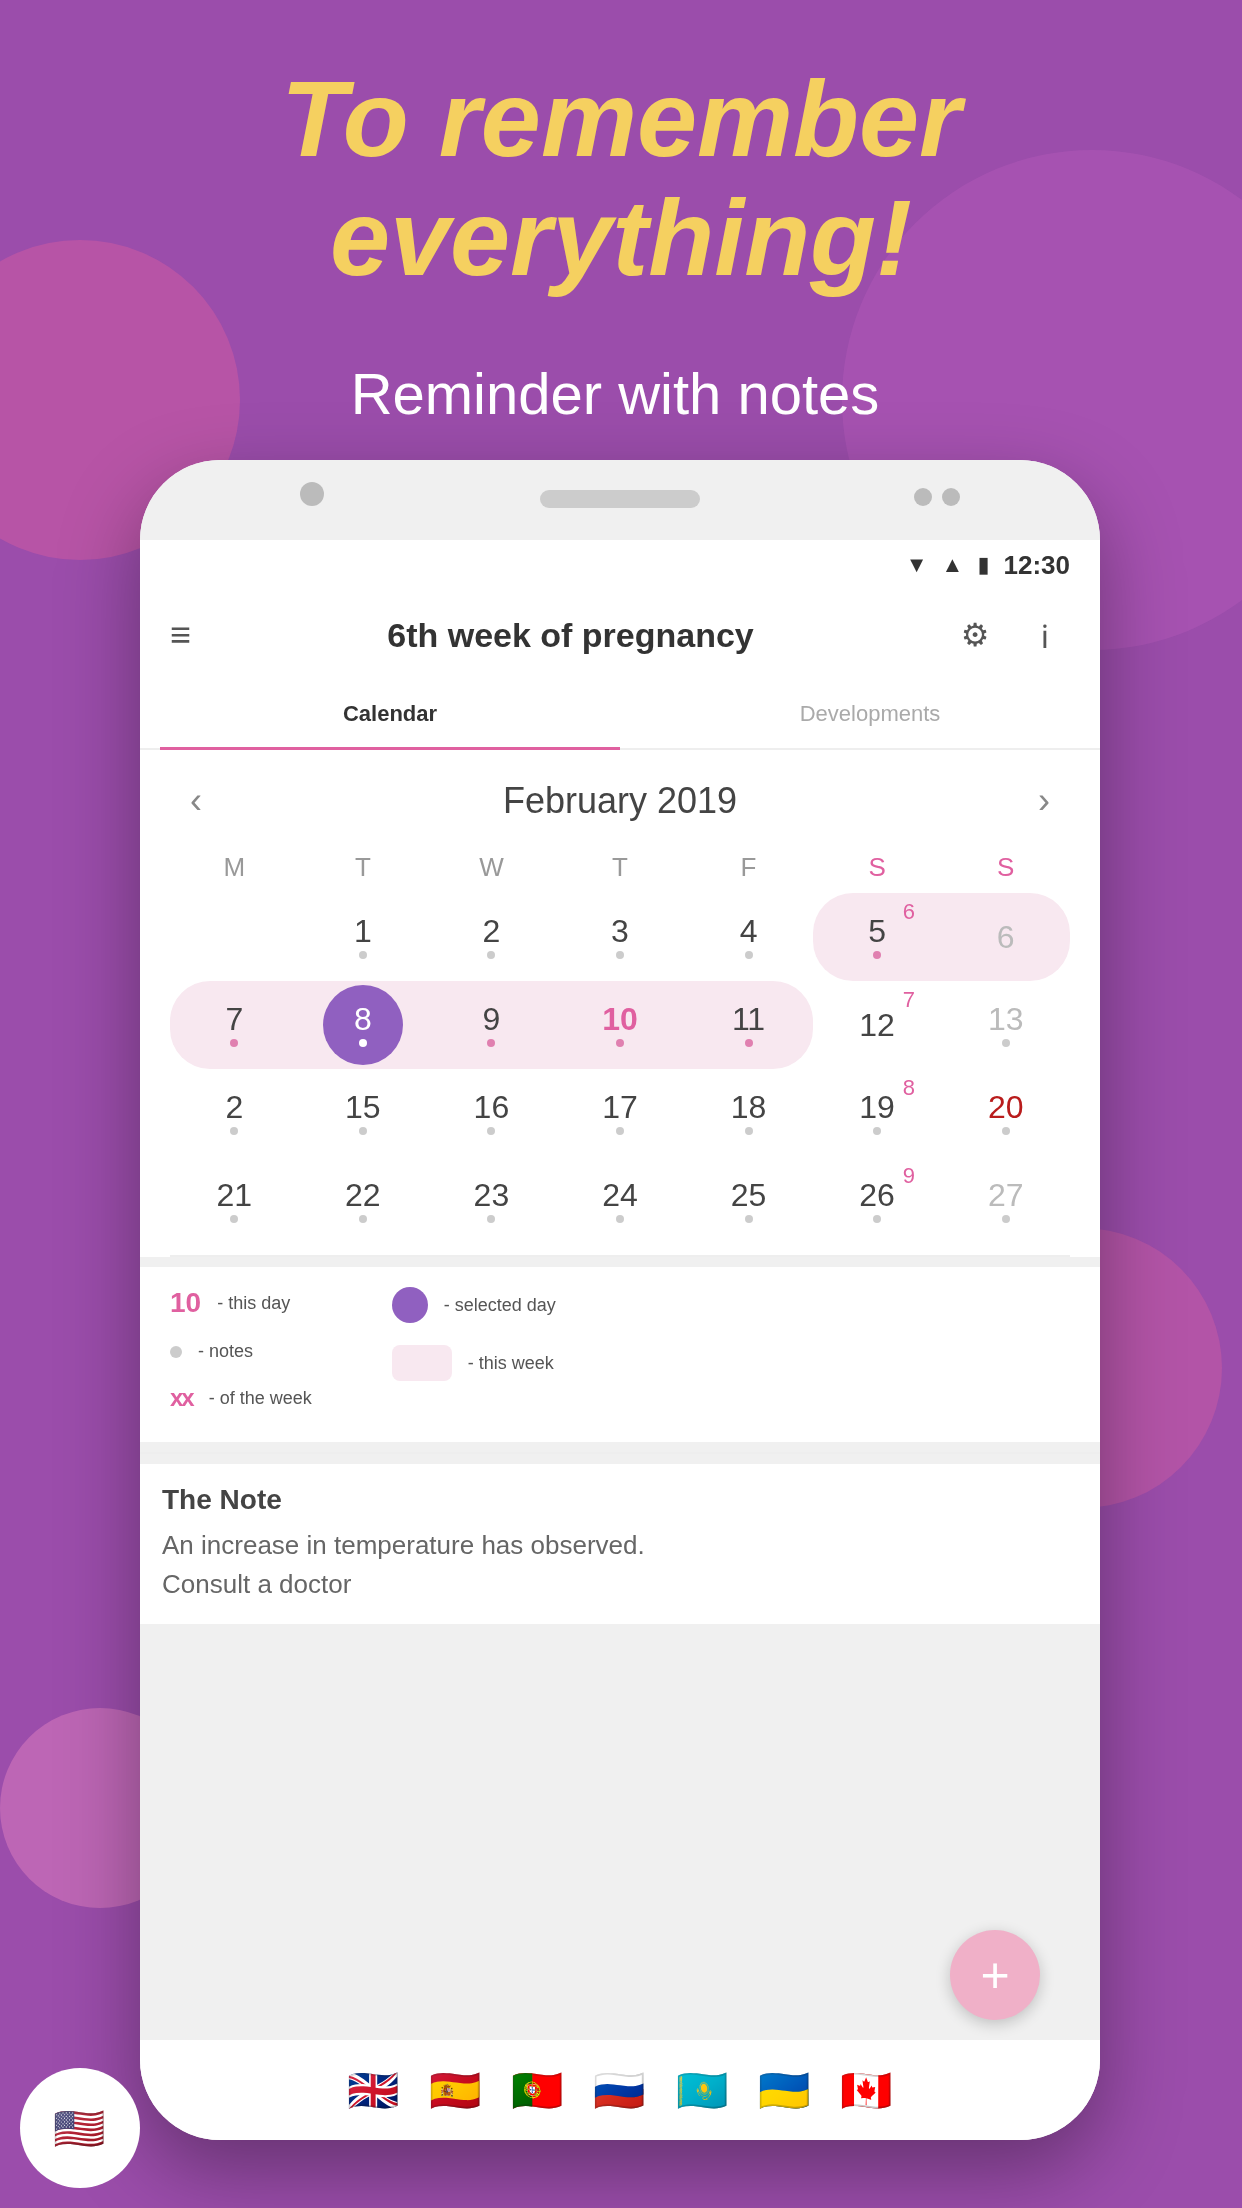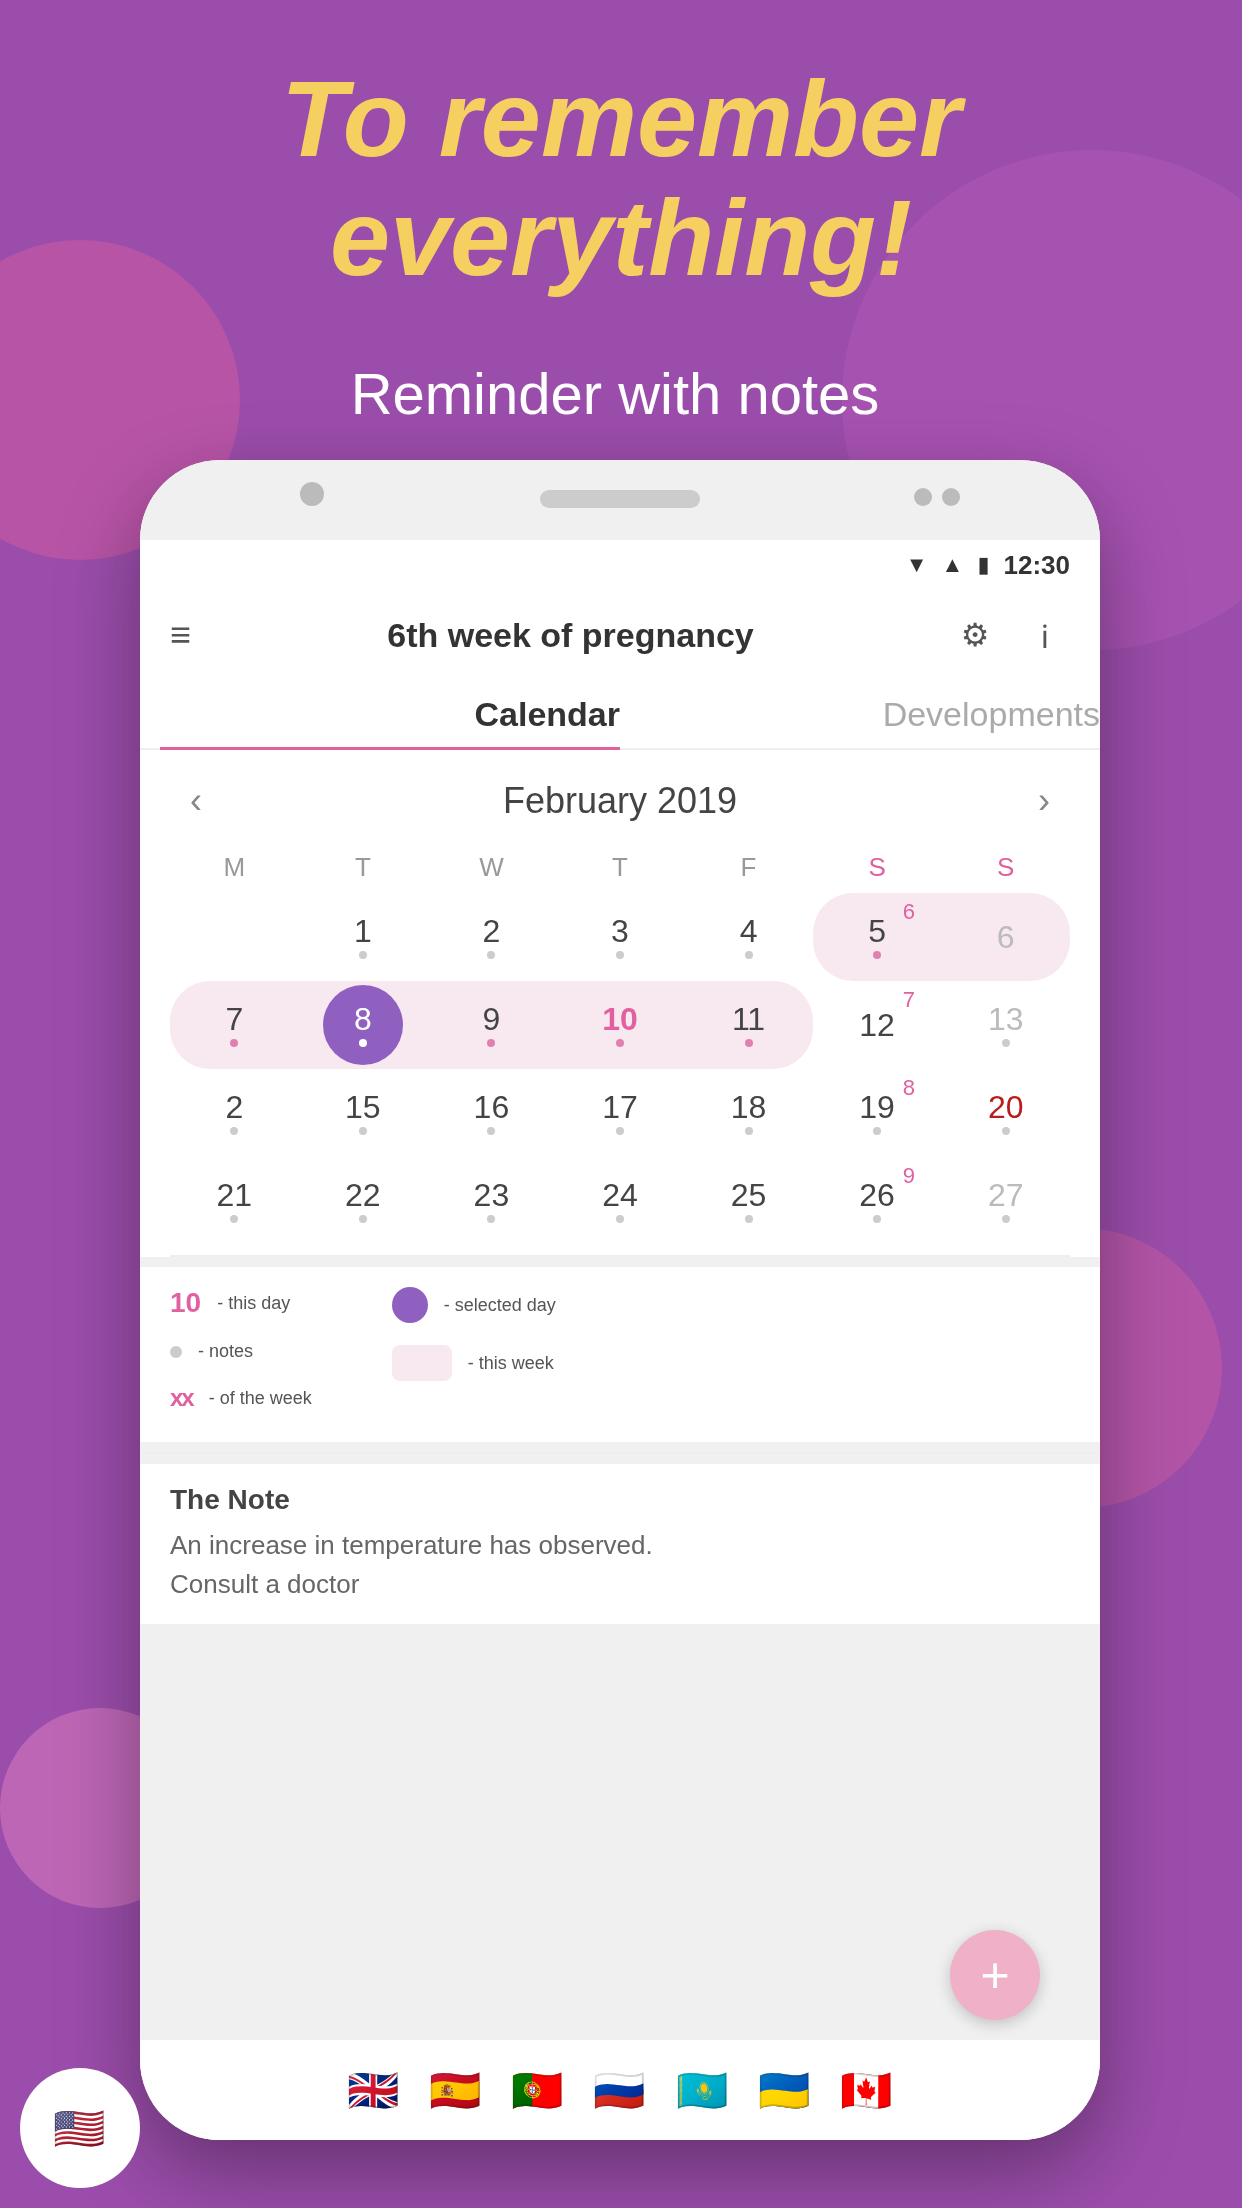--- a/index.html
+++ b/index.html
@@ -168,22 +168,22 @@
       width: 100%;
       height: 70px;
       background: #fff;
       display: flex;
       border-bottom: 2px solid #eee;
     }
     .tab {
       flex: 1;
       display: flex;
       align-items: center;
-      justify-content: flex-end;
-      font-size: 34px;
+      justify-content: center;
+      font-size: 22px;
       cursor: pointer;
       position: relative;
       margin-left: 20px;
     }
     .tab.active {
       color: #333;
       font-weight: bold;
     }
     .tab.active::after {
       content: '';
@@ -318,21 +318,21 @@
     .legend-xx {
       font-size: 24px;
       color: #e060a0;
       font-weight: bold;
       letter-spacing: -2px;
     }
 
     
     .notes-section {
       background: #fff;
-      padding: 20px 30px;
+      padding: 20px 22px;
     }
     .notes-title {
       font-size: 28px;
       font-weight: bold;
       color: #444;
       margin-bottom: 10px;
     }
     .notes-text {
       font-size: 26px;
       color: #666;

